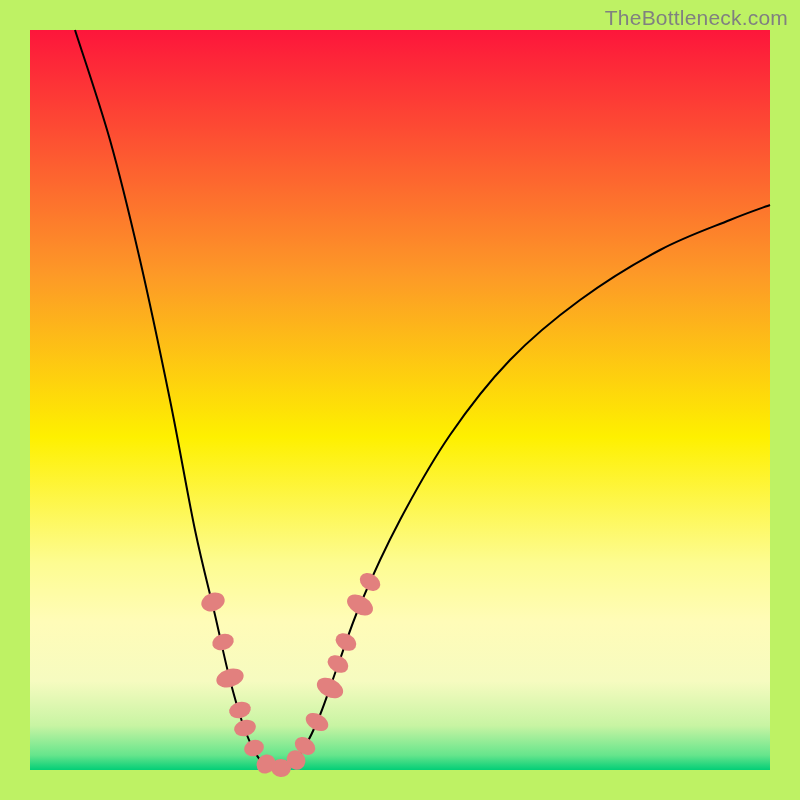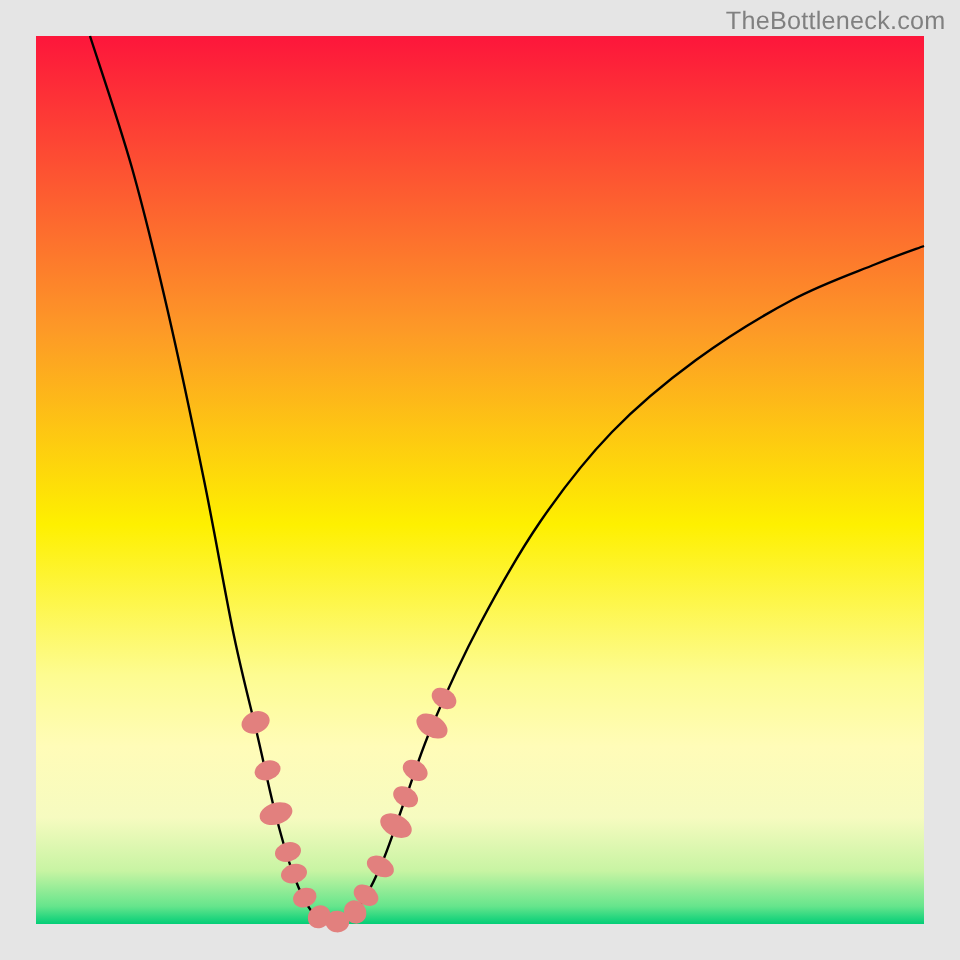--- a/index.html
+++ b/index.html
@@ -10,21 +10,21 @@
     background: #000000;
     overflow: hidden;
     font-family: Arial, Helvetica, sans-serif;
   }
   .frame {
     position: absolute;
     top: 0;
     left: 0;
     width: 800px;
     height: 800px;
-    background: #e5e5e5;
+    background: #bef264;
   }
   .plot-area {
     position: absolute;
     left: 30px;
     top: 30px;
     width: 740px;
     height: 740px;
     
   }
   .watermark {

